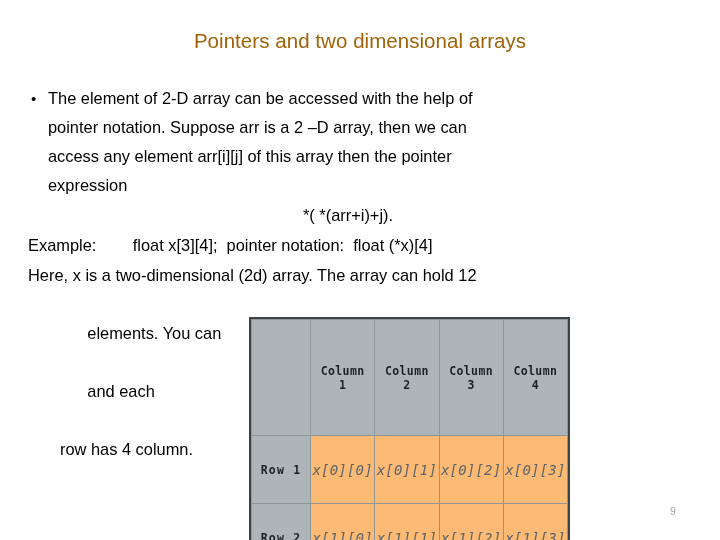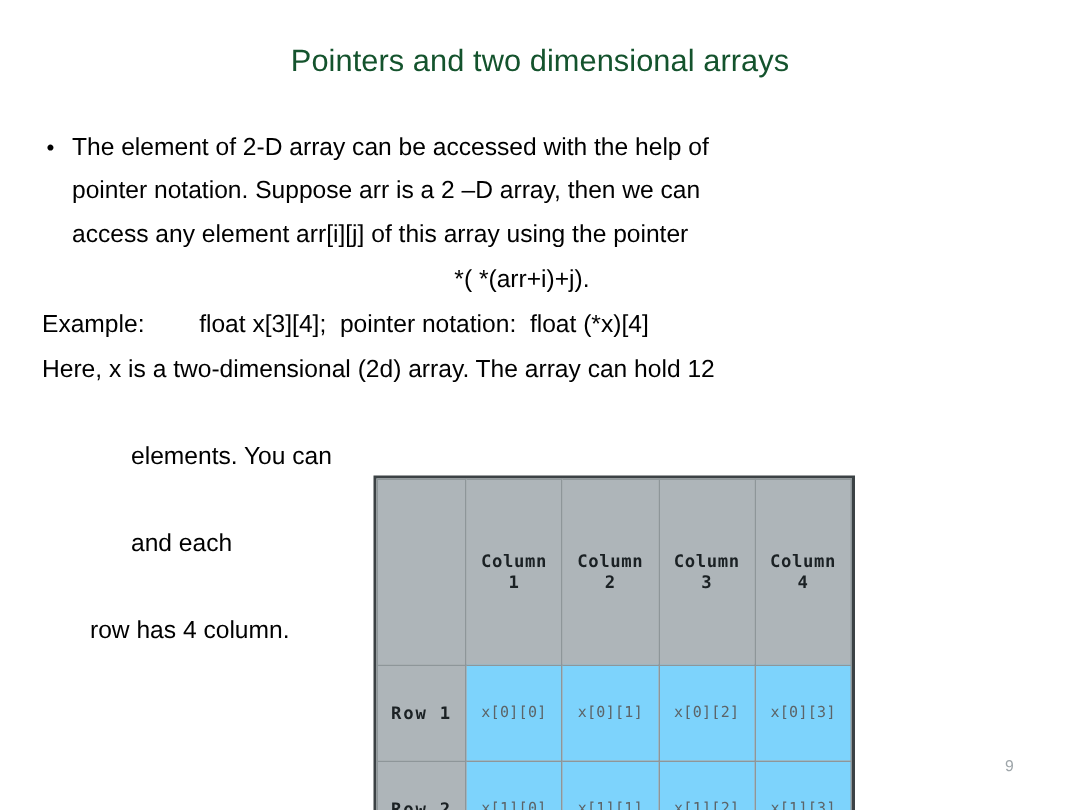--- a/index.html
+++ b/index.html
@@ -20,21 +20,21 @@
 
   
   .slide-title {
     position: absolute;
     left: 40px;
     top: 28px;
     width: 640px;
     text-align: center;
     font-size: 20.5px;
     line-height: 26px;
-    color: #14532d;
+    color: #a16207;
     font-family: "Liberation Sans", sans-serif;
     letter-spacing: 0.05px;
     white-space: nowrap;
   }
 
   
   .body-block {
     position: absolute;
     left: 24px;
     top: 84px;
@@ -134,24 +134,25 @@
     line-height: 14px;
     letter-spacing: 0.4px;
   }
   .array-table .rowhdr-cell {
     letter-spacing: 1.2px;
   }
   .array-table .corner-cell {
     width: 58px;
   }
   .array-table .data-cell {
-    background: #7dd3fc;
+    background: #fdba74;
     color: #5c6468;
-    font-size: 10px;
+    font-size: 14px;
     letter-spacing: 0.2px;
+    font-style: italic;
   }
   .hdr-label { display: block; }
   .hdr-num { display: block; }
 
   
   .page-number {
     position: absolute;
     left: 660px;
     top: 505px;
     width: 26px;
@@ -168,21 +169,22 @@
 
   <div class="slide-title">Pointers and two dimensional arrays</div>
 
   <div class="body-block">
 
     <div class="bullet-row">
       <div class="bullet-mark">•</div>
       <div class="bullet-text">
         <div>The element of  2-D array can be accessed with the help of</div>
         <div>pointer notation. Suppose arr is a 2 –D array, then we can</div>
-        <div>access any element arr[i][j] of this array using the pointer</div>
+        <div>access any element arr[i][j] of this array then the pointer</div>
+        <div class="lastline">expression</div>
       </div>
     </div>
 
     <div class="formula-line">*( *(arr+i)+j).</div>
 
     <div class="example-line">Example:        float x[3][4];  pointer notation:  float (*x)[4]</div>
 
     <div class="here-line">Here, x is a two-dimensional (2d) array. The array can hold 12</div>
 
     <div class="indent-line">

